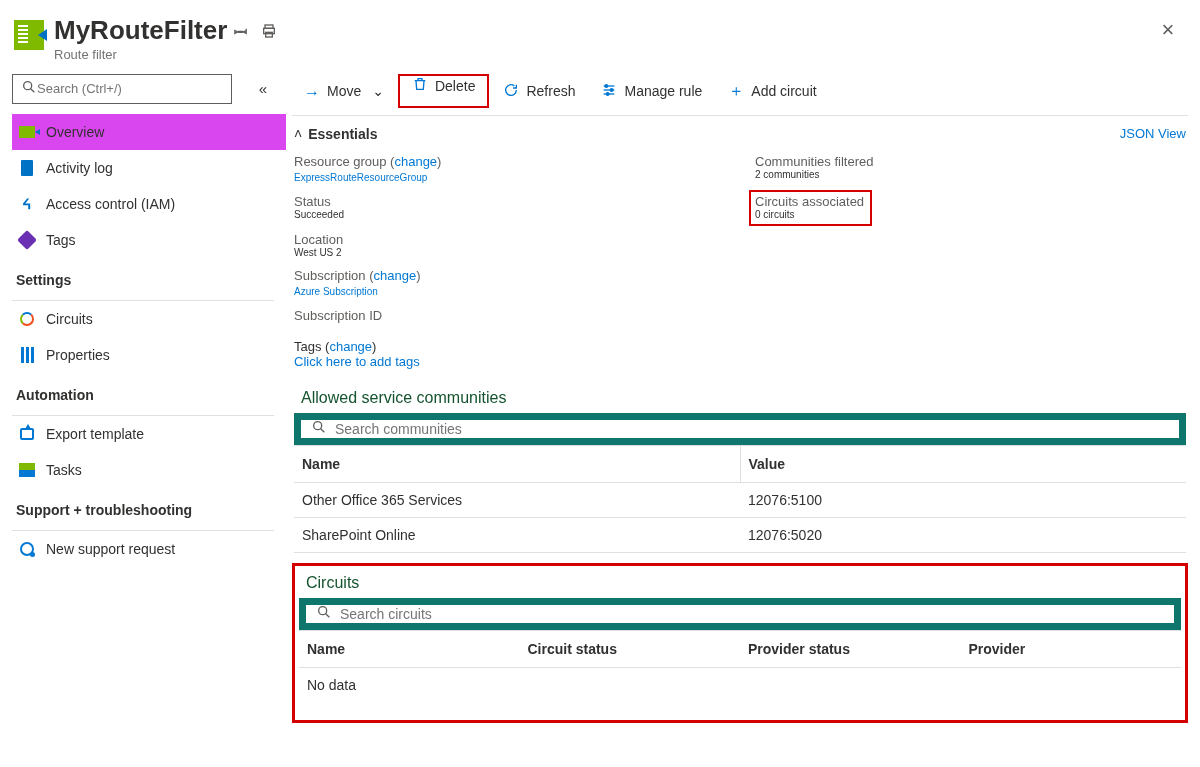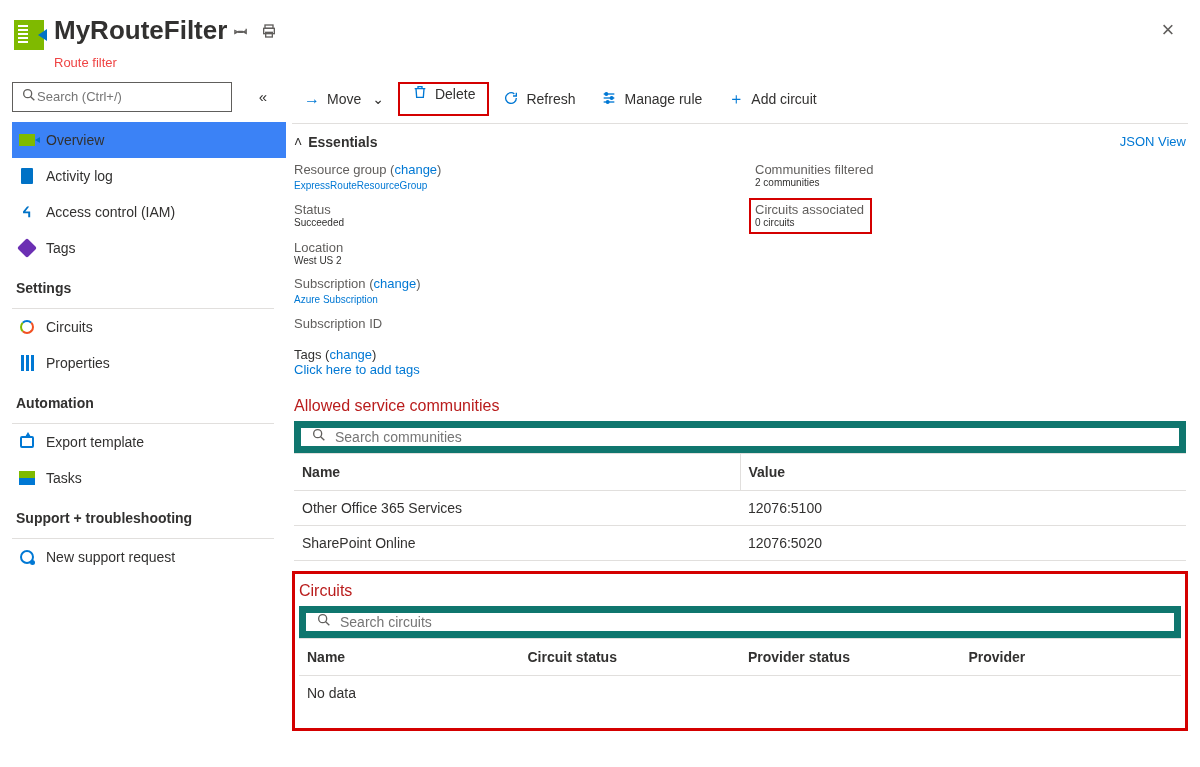--- a/index.html
+++ b/index.html
@@ -32,21 +32,21 @@
   }
   .resource-icon::before{left:4px;top:5px;width:10px;height:2px;box-shadow:0 4px 0 #fff,0 8px 0 #fff,0 12px 0 #fff,0 16px 0 #fff;}
   .resource-icon::after{
     left:auto;right:-3px;top:9px;width:0;height:0;
     background:none;
     border-top:6px solid transparent;border-bottom:6px solid transparent;border-right:9px solid #0072c6;
   }
   .title-block { flex: 1; }
   .title-line { display:flex; align-items:flex-end; }
   .title-line h1 { font-size: 26px; font-weight: 600; line-height: 1.1; }
-  .subtype { color:#ef4444; font-size:13px; margin-top:10px; }
+  .subtype { color:#737373; font-size:13px; margin-top:2px; }
   .hdr-icon-btn { width:28px;height:28px;display:flex;align-items:center;justify-content:center;cursor:pointer;color:#605e5c;font-size:18px;}
   .close-btn { margin-left:auto; font-size:22px; font-weight:300;}
   
   
   .body {
     display:flex;
     height: calc(767px - 60px);
   }
   
   .sidebar {
@@ -64,21 +64,21 @@
   }
   .collapse-btn{width:26px;text-align:center;font-size:15px;color:#323130;cursor:pointer;}
   .nav-section-label{
     font-size:14px;font-weight:600;color:#323130;
     padding:14px 0 6px 4px;
   }
   .nav-item{
     display:flex;align-items:center;gap:10px;
     height:36px;padding:0 8px 0 6px;cursor:pointer;
   }
-  .nav-item.selected{ background:#3b82f6; }
+  .nav-item.selected{ background:#d946ef; }
   .nav-icon{width:18px;height:18px;flex:none;display:flex;align-items:center;justify-content:center;}
   .nav-label{font-size:14px;color:#323130;}
   .hr{border:none;border-top:1px solid #e1dfdd;margin:6px 12px 0 0;}
 
   
   .ic-overview{background:#7fba00;width:16px;height:12px;position:relative;}
   .ic-overview::after{content:"";position:absolute;right:-5px;top:3px;border-top:3px solid transparent;border-bottom:3px solid transparent;border-right:5px solid #0072c6;}
   .ic-log{width:12px;height:16px;background:#0072c6;border-radius:1px;}
   .ic-iam{color:#0072c6;font-weight:700;font-size:14px;}
   .ic-tags{width:14px;height:14px;background:#6b2fb3;transform:rotate(45deg);border-radius:2px;}
@@ -121,21 +121,21 @@
     padding:0 2px 4px;
   }
   .ess-item{padding:4px 0;}
   .ess-label{color:#605e5c;font-size:13px;}
   .ess-value{color:#323130;font-size:10px;}
   .ess-value.link{color:#0078d4;}
   .red-callout{border:2px solid #d40000;display:inline-block;padding:2px 6px 4px 4px;margin:-4px -6px;}
   
   .tags-row{padding:8px 2px 6px;font-size:13px;}
 
-  .section-title{font-size:16px;color:#b91c1c;padding:14px 2px 6px;}
+  .section-title{font-size:16px;color:#14532d;padding:14px 2px 6px;margin-left:7px;}
   .search-field{
     display:flex;align-items:center;gap:8px;
     border:7px solid #0f766e;height:32px;padding:0 10px;margin:0 2px;
   }
   .search-field input{border:none;outline:none;flex:1;font-size:14px;}
   .tbl{width:calc(100% - 4px);margin:0 2px;border-collapse:collapse;}
   .tbl th{
     text-align:left;font-weight:600;font-size:14px;color:#323130;
     padding:10px 8px;border-bottom:1px solid #e1dfdd;border-top:1px solid #e1dfdd;
   }

